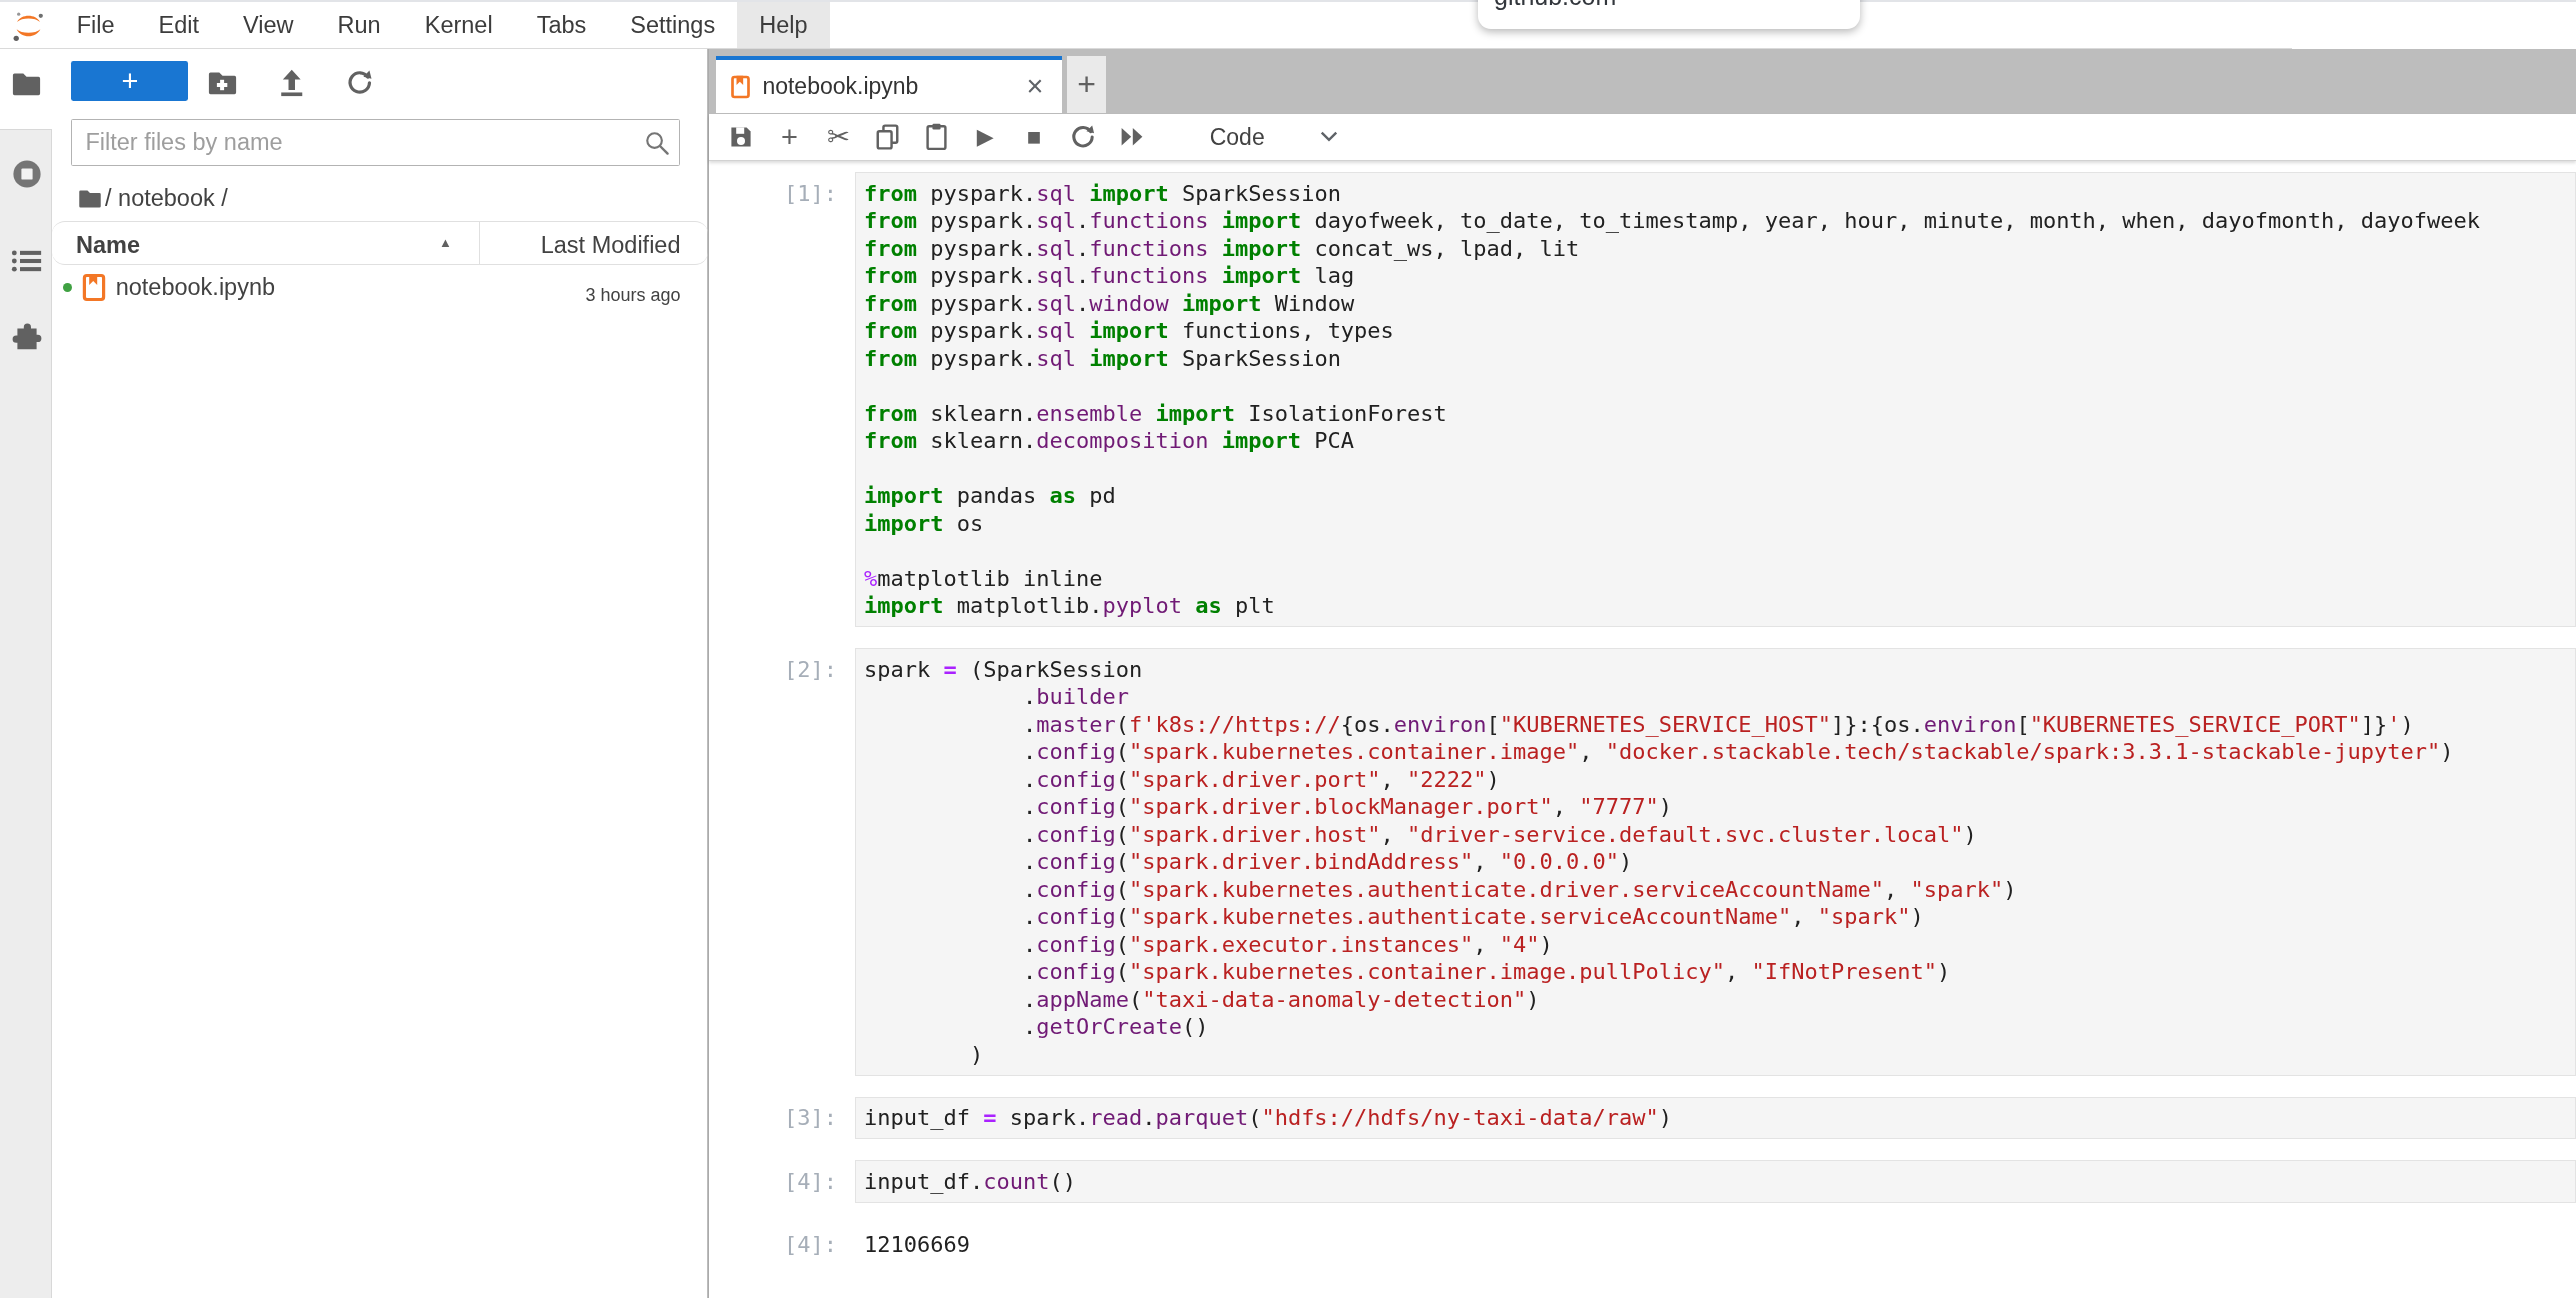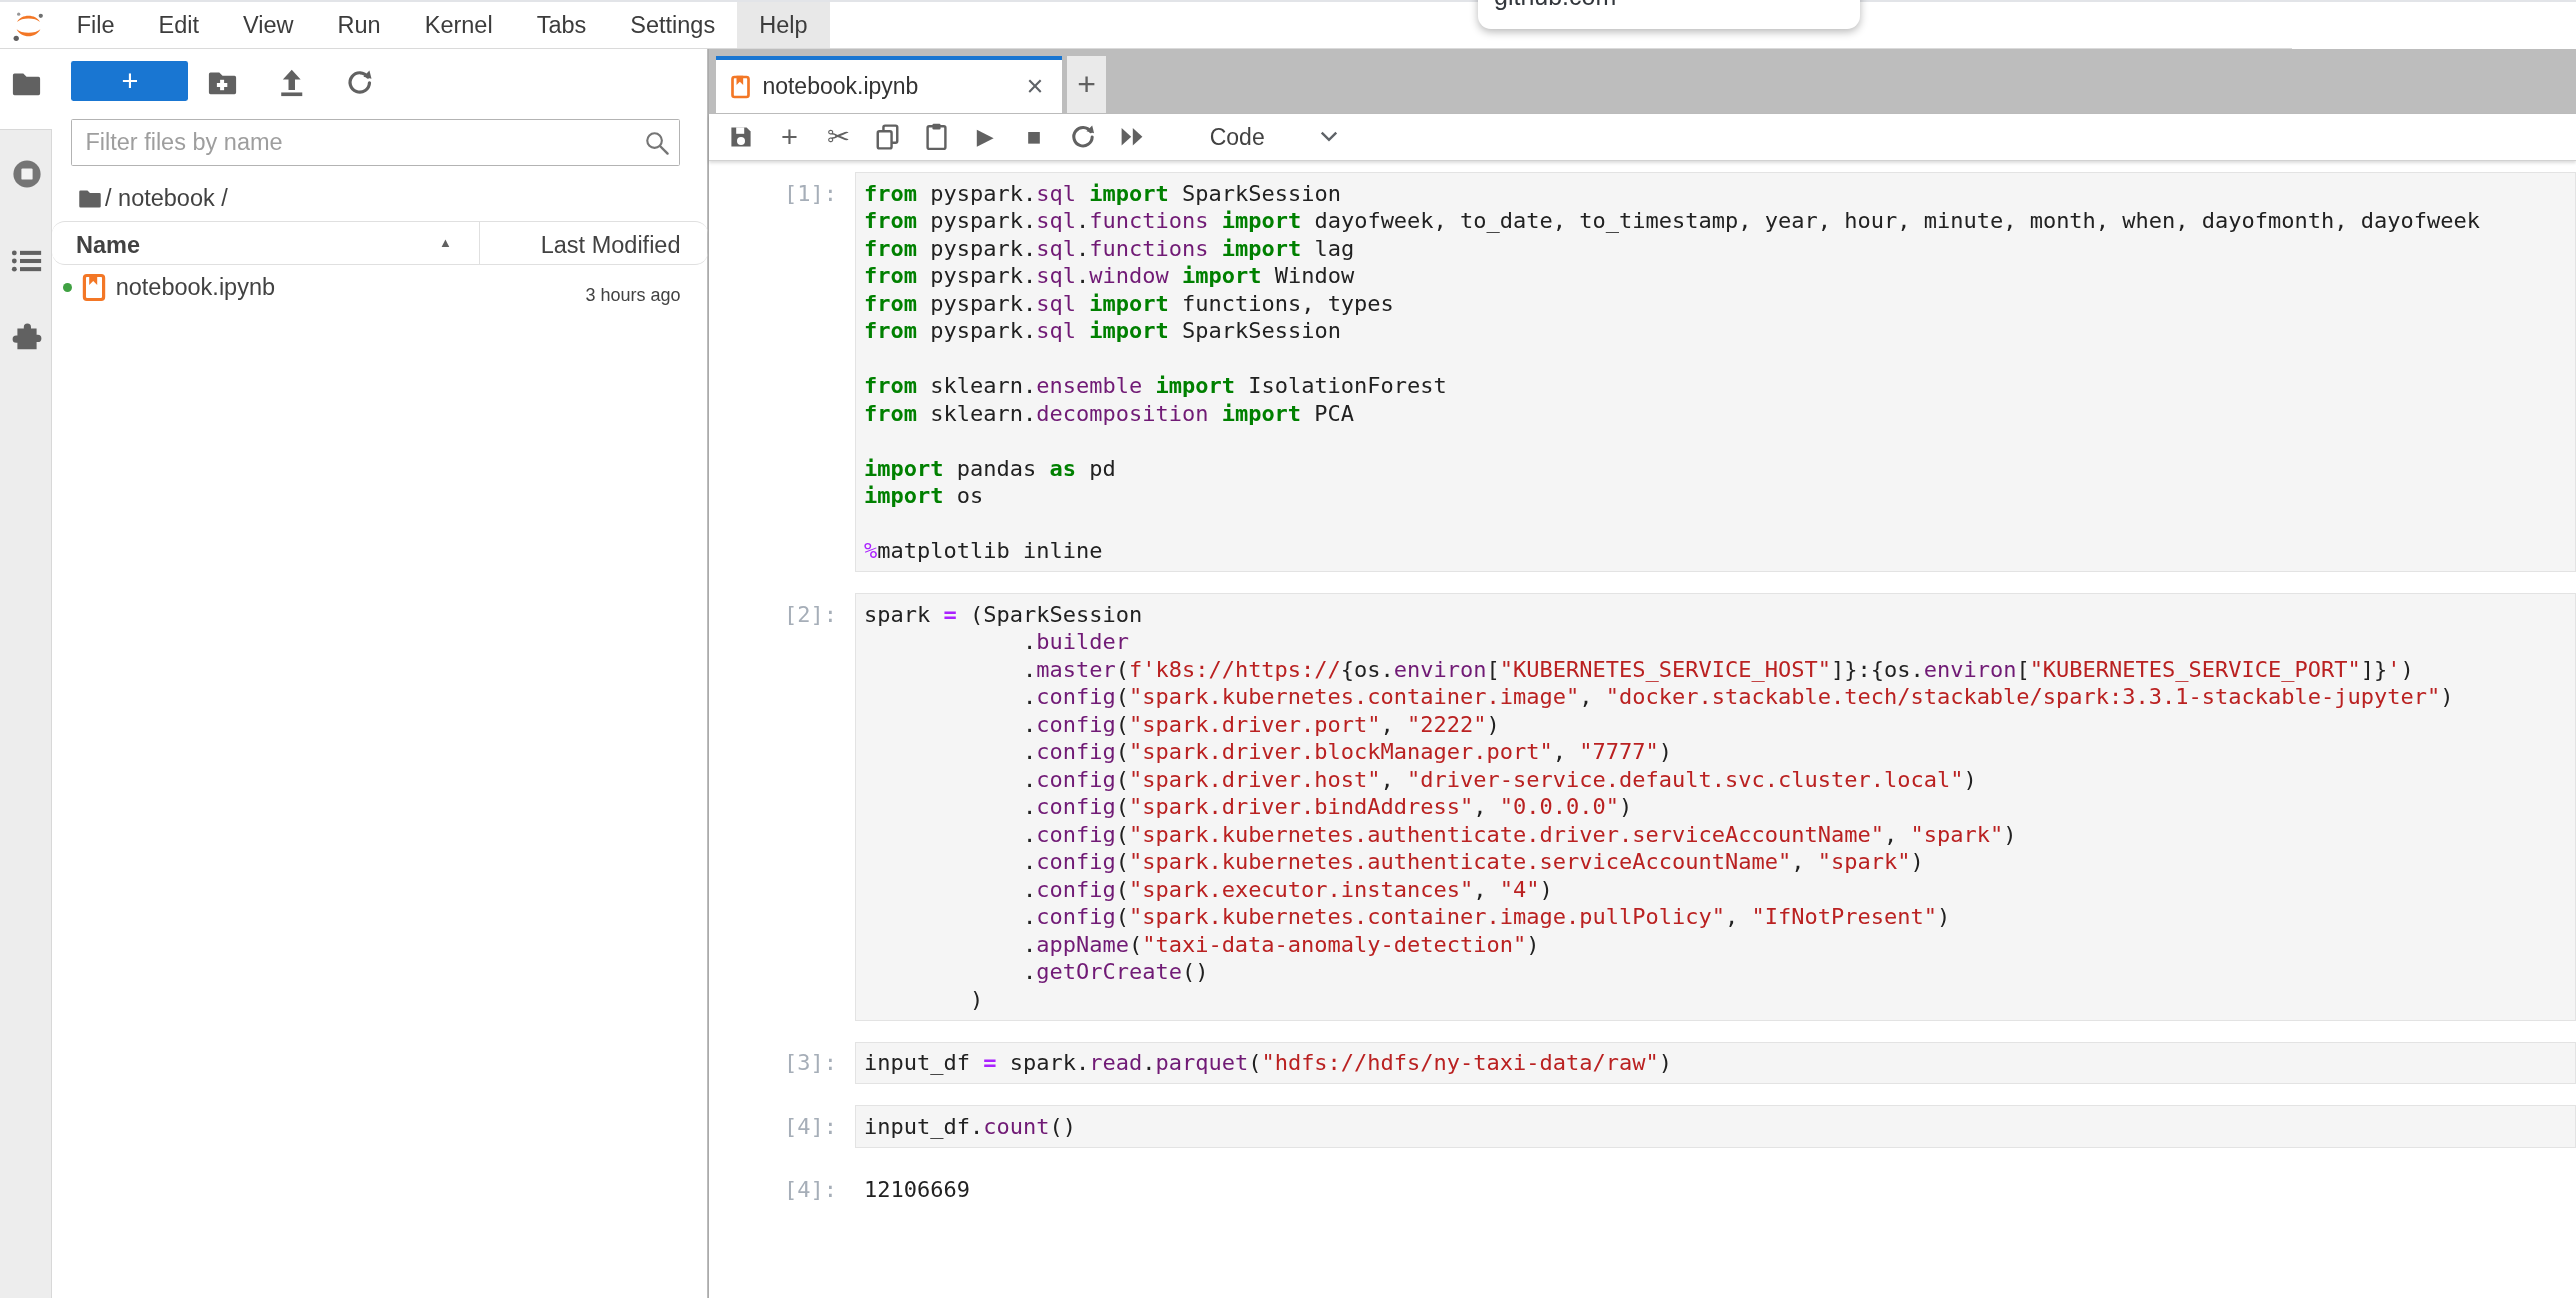--- a/index.html
+++ b/index.html
@@ -257,32 +257,34 @@
           </svg>
       </span>
     </div>
 
     <div class="nbcontent">
         <div class="cell">
           <div class="prompt">[1]:</div>
           <div class="editor">
             <div class="line"><span class="tk-k">from</span><span class="tk-t"> pyspark.</span><span class="tk-p">sql</span><span class="tk-t"> </span><span class="tk-k">import</span><span class="tk-t"> SparkSession</span></div>
             <div class="line"><span class="tk-k">from</span><span class="tk-t"> pyspark.</span><span class="tk-p">sql</span><span class="tk-t">.</span><span class="tk-p">functions</span><span class="tk-t"> </span><span class="tk-k">import</span><span class="tk-t"> dayofweek, to_date, to_timestamp, year, hour, minute, month, when, dayofmonth, dayofweek</span></div>
+            <div class="line"><span class="tk-k">from</span><span class="tk-t"> pyspark.</span><span class="tk-p">sql</span><span class="tk-t">.</span><span class="tk-p">functions</span><span class="tk-t"> </span><span class="tk-k">import</span><span class="tk-t"> concat_ws, lpad, lit</span></div>
             <div class="line"><span class="tk-k">from</span><span class="tk-t"> pyspark.</span><span class="tk-p">sql</span><span class="tk-t">.</span><span class="tk-p">functions</span><span class="tk-t"> </span><span class="tk-k">import</span><span class="tk-t"> lag</span></div>
             <div class="line"><span class="tk-k">from</span><span class="tk-t"> pyspark.</span><span class="tk-p">sql</span><span class="tk-t">.</span><span class="tk-p">window</span><span class="tk-t"> </span><span class="tk-k">import</span><span class="tk-t"> Window</span></div>
             <div class="line"><span class="tk-k">from</span><span class="tk-t"> pyspark.</span><span class="tk-p">sql</span><span class="tk-t"> </span><span class="tk-k">import</span><span class="tk-t"> functions, types</span></div>
             <div class="line"><span class="tk-k">from</span><span class="tk-t"> pyspark.</span><span class="tk-p">sql</span><span class="tk-t"> </span><span class="tk-k">import</span><span class="tk-t"> SparkSession</span></div>
             <div class="line">&nbsp;</div>
             <div class="line"><span class="tk-k">from</span><span class="tk-t"> sklearn.</span><span class="tk-p">ensemble</span><span class="tk-t"> </span><span class="tk-k">import</span><span class="tk-t"> IsolationForest</span></div>
             <div class="line"><span class="tk-k">from</span><span class="tk-t"> sklearn.</span><span class="tk-p">decomposition</span><span class="tk-t"> </span><span class="tk-k">import</span><span class="tk-t"> PCA</span></div>
             <div class="line">&nbsp;</div>
             <div class="line"><span class="tk-k">import</span><span class="tk-t"> pandas </span><span class="tk-k">as</span><span class="tk-t"> pd</span></div>
             <div class="line"><span class="tk-k">import</span><span class="tk-t"> os</span></div>
             <div class="line">&nbsp;</div>
             <div class="line"><span class="tk-m">%</span><span class="tk-t">matplotlib inline</span></div>
+            <div class="line"><span class="tk-k">import</span><span class="tk-t"> matplotlib.</span><span class="tk-p">pyplot</span><span class="tk-t"> </span><span class="tk-k">as</span><span class="tk-t"> plt</span></div>
           </div>
         </div>
         <div class="cell">
           <div class="prompt">[2]:</div>
           <div class="editor">
             <div class="line"><span class="tk-t">spark </span><span class="tk-o">=</span><span class="tk-t"> (SparkSession</span></div>
             <div class="line"><span class="tk-t">            .</span><span class="tk-p">builder</span></div>
             <div class="line"><span class="tk-t">            .</span><span class="tk-p">master</span><span class="tk-t">(</span><span class="tk-s">f'k8s://https://</span><span class="tk-t">{os.</span><span class="tk-p">environ</span><span class="tk-t">[</span><span class="tk-s">"KUBERNETES_SERVICE_HOST"</span><span class="tk-t">]}:{os.</span><span class="tk-p">environ</span><span class="tk-t">[</span><span class="tk-s">"KUBERNETES_SERVICE_PORT"</span><span class="tk-t">]}</span><span class="tk-s">'</span><span class="tk-t">)</span></div>
             <div class="line"><span class="tk-t">            .</span><span class="tk-p">config</span><span class="tk-t">(</span><span class="tk-s">"spark.kubernetes.container.image"</span><span class="tk-t">, </span><span class="tk-s">"docker.stackable.tech/stackable/spark:3.3.1-stackable-jupyter"</span><span class="tk-t">)</span></div>
             <div class="line"><span class="tk-t">            .</span><span class="tk-p">config</span><span class="tk-t">(</span><span class="tk-s">"spark.driver.port"</span><span class="tk-t">, </span><span class="tk-s">"2222"</span><span class="tk-t">)</span></div>

